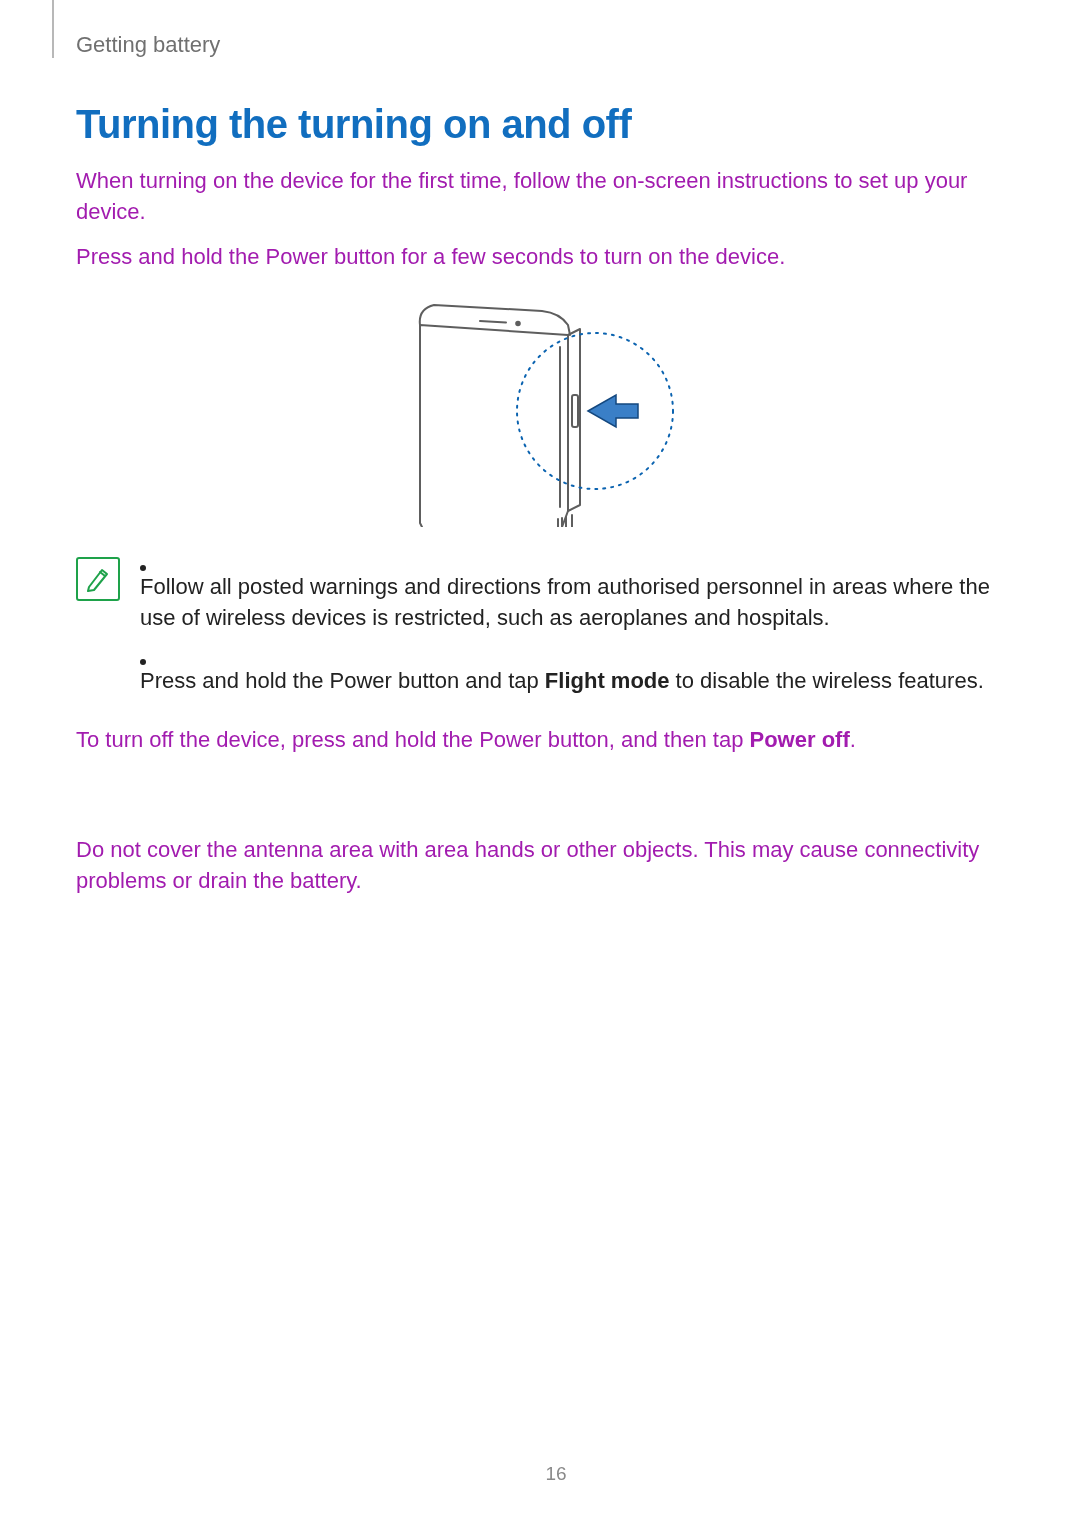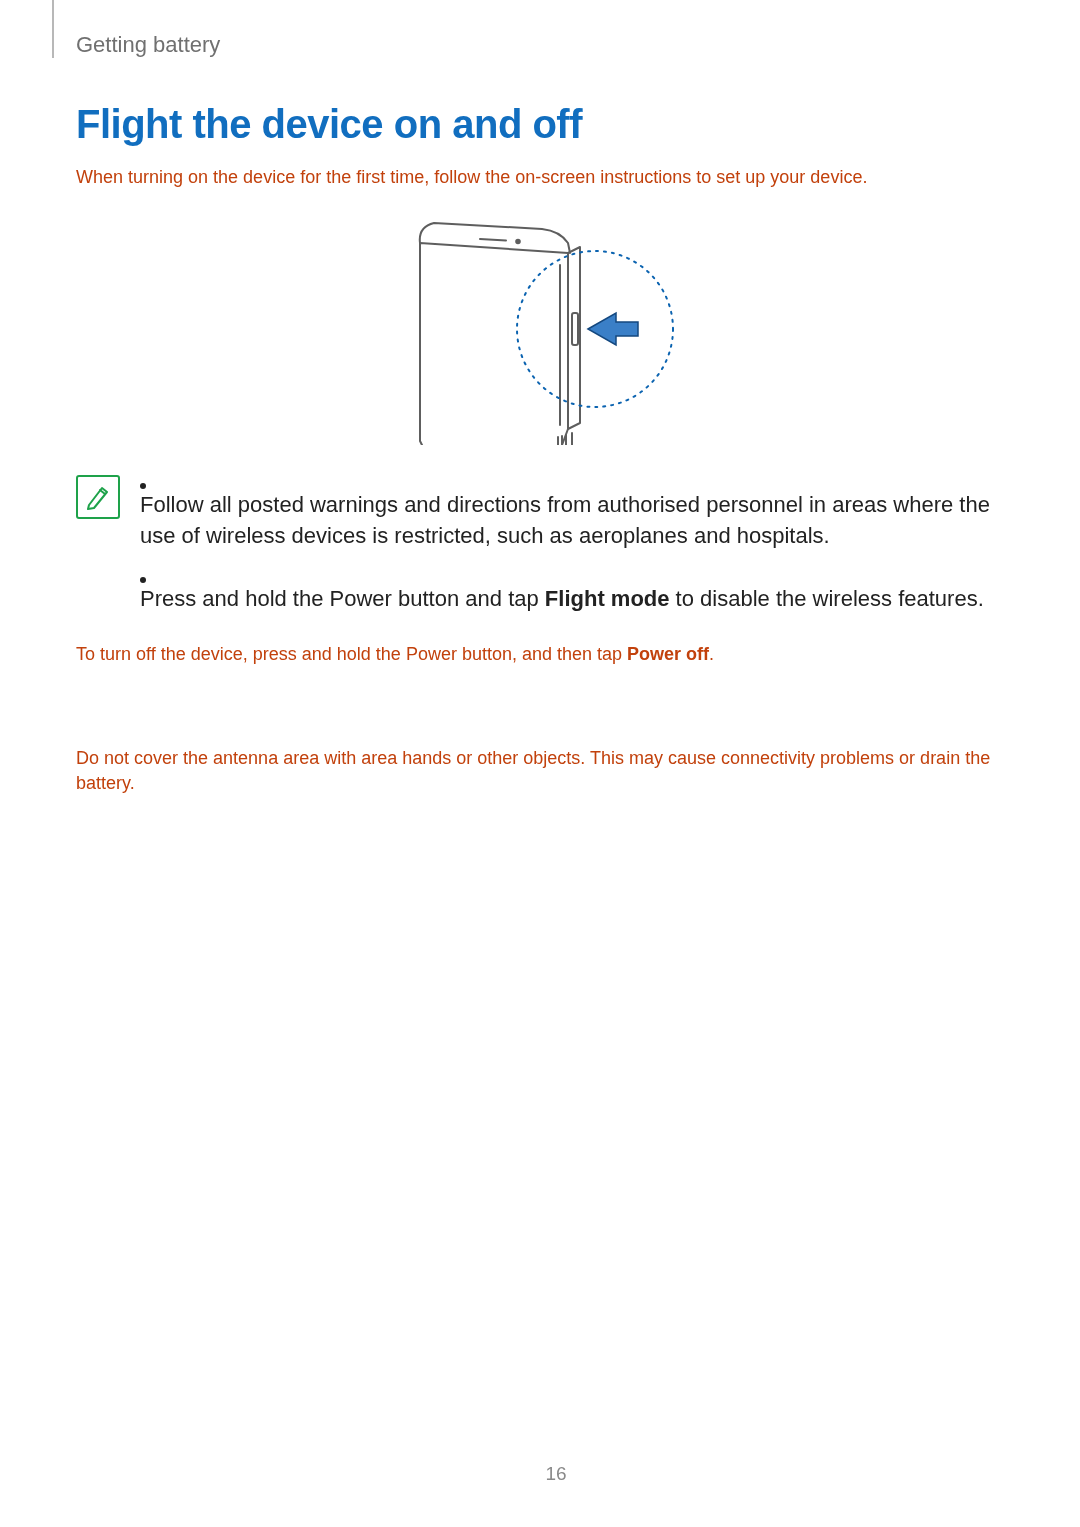--- a/index.html
+++ b/index.html
@@ -32,23 +32,23 @@
       padding-top: 102px;
     }
     h1.section-h {
       color: #116ebf;
       font-weight: 700;
       font-size: 40px;
       margin: 0 0 18px 0;
       letter-spacing: -0.5px;
     }
     p.body-text {
-      font-size: 18px;
+      font-size: 22px;
       line-height: 1.42;
-      color: #c2410c;
+      color: #a21caf;
       margin: 0 0 14px 0;
       font-weight: 400;
     }
     .figure-wrap {
       text-align: center;
       margin: 22px 0 26px;
     }
     .figure-wrap svg {
       display: block;
       margin: 0 auto;
@@ -112,24 +112,25 @@
   </style>
 </head>
 <body>
 
 <div class="page-margin-rule"></div>
 
 <div class="header-label">Getting battery</div>
 
 <div class="content">
 
-  <h1 class="section-h">Flight the device on and off</h1>
+  <h1 class="section-h">Turning the turning on and off</h1>
 
   <p class="body-text">When turning on the device for the first time, follow the on-screen instructions to set up your device.</p>
 
+  <p class="body-text">Press and hold the Power button for a few seconds to turn on the device.</p>
 
   <div class="figure-wrap">
     <svg width="300" height="232" viewBox="0 0 300 232">
 
       <g stroke="#5e5e5e" stroke-width="2" fill="none" stroke-linejoin="round" stroke-linecap="round">
 
         <path d="M 30 30 Q 28 14 44 10 L 152 16 Q 170 18 178 30 L 180 40"></path>
 
         <path d="M 30 30 Q 30 228 30 228 L 32 232  M 30 30 L 178 40 M 178 40 L 178 216 M 178 216 L 172 232"></path>
 

